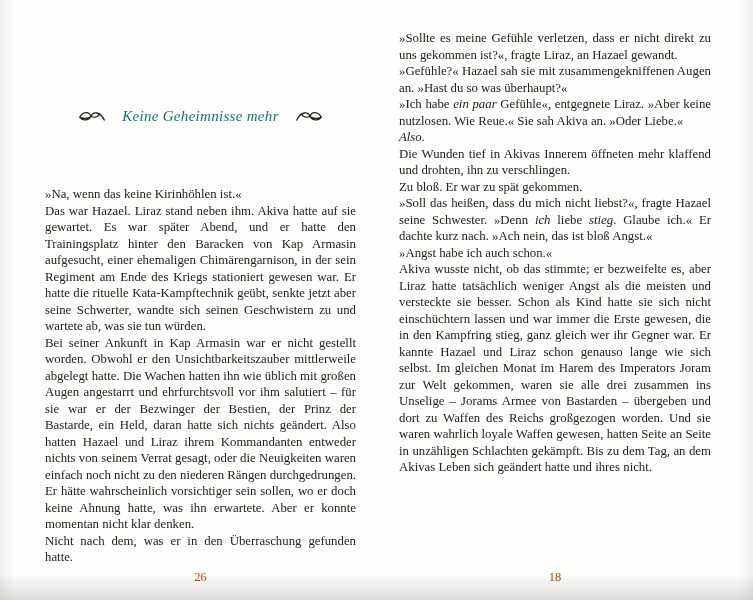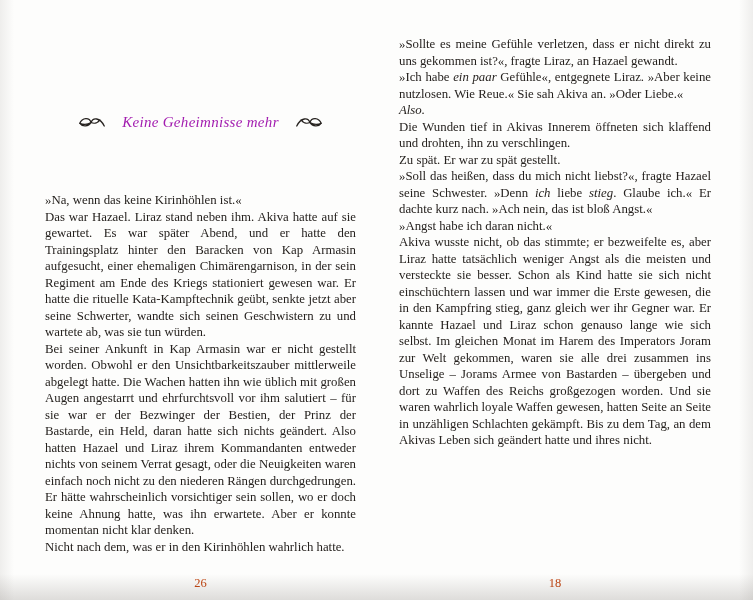--- a/index.html
+++ b/index.html
@@ -33,40 +33,40 @@
   }
   .side-shade-right {
     position: absolute;
     right: 0; top: 0; bottom: 0;
     width: 14px;
     background: linear-gradient(to left, rgba(110,104,98,0.10), rgba(110,104,98,0));
     pointer-events: none;
   }
   .page {
     position: absolute;
-    top: 12px;
+    top: 6px;
     height: 452px;
   }
   .page-left  { left: 45px;  width: 311px; }
   .page-right { left: 399px; width: 312px; }
 
   .chapter-head {
     position: absolute;
     top: 102px;
     left: 0; right: 0;
     display: flex;
     align-items: center;
     justify-content: center;
     gap: 16px;
   }
   .chapter-title {
     font-style: italic;
     font-size: 15px;
     letter-spacing: 0.3px;
-    color: #a21caf;
+    color: #0f766e;
     white-space: nowrap;
   }
   .ornament { display: inline-flex; align-items: center; }
   .ornament.mirror { transform: scaleX(-1); }
 
   .page-text {
     position: absolute;
     left: 0; right: 0;
     font-size: 12.8px;
     line-height: 16.5px;
@@ -106,34 +106,35 @@
       <span class="ornament">
         <svg width="28" height="15" viewBox="0 0 32 16" aria-hidden="true">
           <path d="M2 12 C7 2, 15 2, 17 8 C13 10, 9 8, 7 5 M17 8 C19 2, 27 2, 30 9 C27 13, 20 13, 17 8 M17 8 C20 10, 25 11, 30 9" fill="none" stroke="#26221f" stroke-width="1.5" stroke-linecap="round"></path>
         </svg>
       </span>
     </div>
     <div class="page-text">
         <p class="para">»Na, wenn das keine Kirinhöhlen ist.«</p>
         <p class="para">Das war Hazael. Liraz stand neben ihm. Akiva hatte auf sie gewartet. Es war später Abend, und er hatte den Trainingsplatz hinter den Baracken von Kap Armasin aufgesucht, einer ehemaligen Chimärengarnison, in der sein Regiment am Ende des Kriegs stationiert gewesen war. Er hatte die rituelle Kata-Kampftechnik geübt, senkte jetzt aber seine Schwerter, wandte sich seinen Geschwistern zu und wartete ab, was sie tun würden.</p>
         <p class="para">Bei seiner Ankunft in Kap Armasin war er nicht gestellt worden. Obwohl er den Unsichtbarkeitszauber mittlerweile abgelegt hatte. Die Wachen hatten ihn wie üblich mit großen Augen angestarrt und ehrfurchtsvoll vor ihm salutiert – für sie war er der Bezwinger der Bestien, der Prinz der Bastarde, ein Held, daran hatte sich nichts geändert. Also hatten Hazael und Liraz ihrem Kommandanten entweder nichts von seinem Verrat gesagt, oder die Neuigkeiten waren einfach noch nicht zu den niederen Rängen durchgedrungen. Er hätte wahrscheinlich vorsichtiger sein sollen, wo er doch keine Ahnung hatte, was ihn erwartete. Aber er konnte momentan nicht klar denken.</p>
-        <p class="para">Nicht nach dem, was er in den Kirinhöhlen wahrlich hatte.</p>
+        <p class="para">Nicht nach dem, was er in den Überraschung gefunden hatte.</p>
       </div>
     <div class="page-number">26</div>
   </div>
 
   <div class="page page-right">
     <div class="page-text">
         <p class="para">»Sollte es meine Gefühle verletzen, dass er nicht direkt zu uns gekommen ist?«, fragte Liraz, an Hazael gewandt.</p>
+        <p class="para">»Gefühle?« Hazael sah sie mit zusammengekniffenen Augen an. »Hast du so was überhaupt?«</p>
         <p class="para">»Ich habe <em>ein paar</em> Gefühle«, entgegnete Liraz. »Aber keine nutzlosen. Wie Reue.« Sie sah Akiva an. »Oder Liebe.«</p>
         <p class="para"><em>Also.</em></p>
-        <p class="para">Die Wunden tief in Akivas Innerem öffneten sich klaffend und drohten, ihn zu verschlingen.</p>
-        <p class="para">Zu spät. Er war zu spät gestellt.</p>
+        <p class="para">Die Wunden tief in Akivas Innerem öffneten mehr klaffend und drohten, ihn zu verschlingen.</p>
+        <p class="para">Zu bloß. Er war zu spät gekommen.</p>
         <p class="para">»Soll das heißen, dass du mich nicht liebst?«, fragte Hazael seine Schwester. »Denn <em>ich</em> liebe <em>stieg</em>. Glaube ich.« Er dachte kurz nach. »Ach nein, das ist bloß Angst.«</p>
-        <p class="para">»Angst habe ich daran nicht.«</p>
+        <p class="para">»Angst habe ich auch schon.«</p>
         <p class="para">Akiva wusste nicht, ob das stimmte; er bezweifelte es, aber Liraz hatte tatsächlich weniger Angst als die meisten und versteckte sie besser. Schon als Kind hatte sie sich nicht einschüchtern lassen und war immer die Erste gewesen, die in den Kampfring stieg, ganz gleich wer ihr Gegner war. Er kannte Hazael und Liraz schon genauso lange wie sich selbst. Im gleichen Monat im Harem des Imperators Joram zur Welt gekommen, waren sie alle drei zusammen ins Unselige – Jorams Armee von Bastarden – übergeben und dort zu Waffen des Reichs großgezogen worden. Und sie waren wahrlich loyale Waffen gewesen, hatten Seite an Seite in unzähligen Schlachten gekämpft. Bis zu dem Tag, an dem Akivas Leben sich geändert hatte und ihres nicht.</p>
       </div>
     <div class="page-number">18</div>
   </div>
 
   <div class="bottom-shade"></div>
   <div class="side-shade-left"></div>
   <div class="side-shade-right"></div>
 
 </div>

